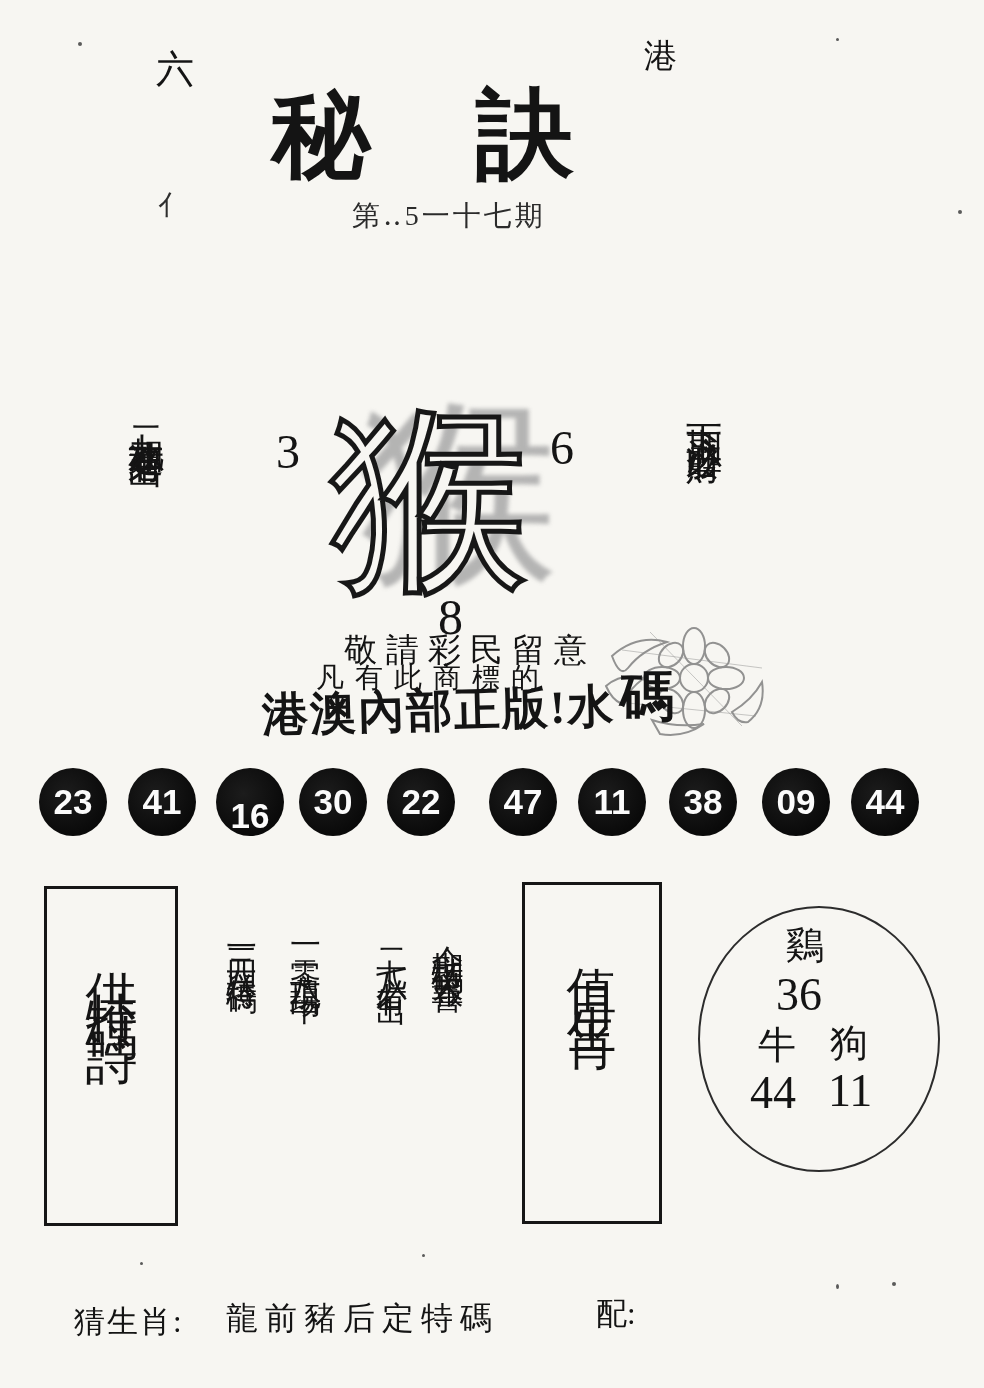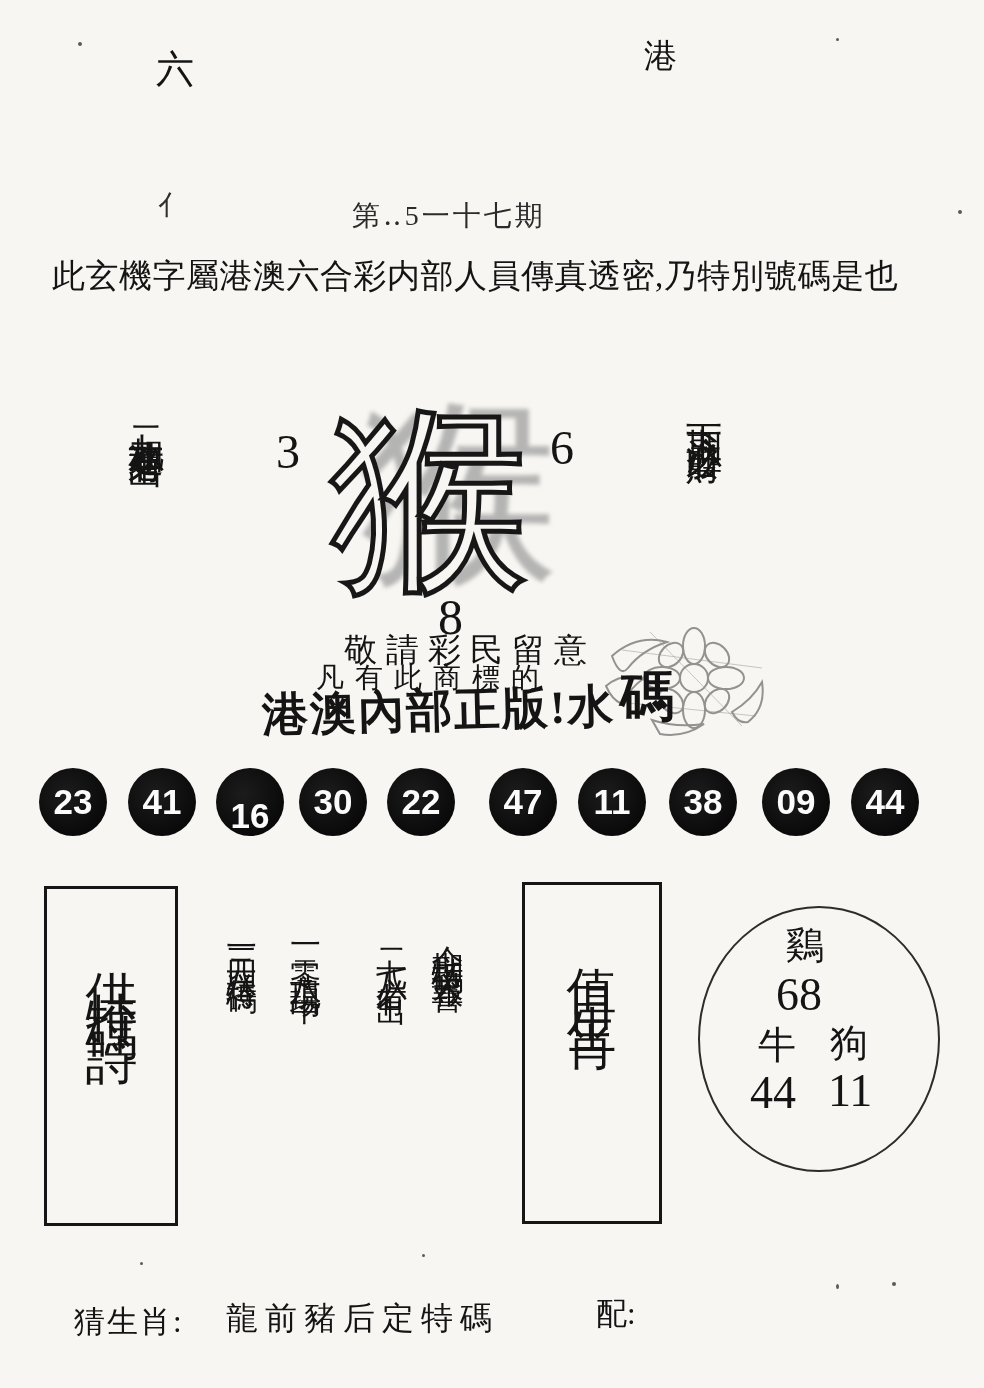--- a/index.html
+++ b/index.html
@@ -68,22 +68,22 @@
   .speck{position:absolute;background:#5a5a5a;border-radius:50%;}
 </style>
 </head>
 <body>
 
 <div id="paper">
 
   <div class="abs corner-six">六</div>
   <div class="abs corner-gang">港</div>
   <div class="abs corner-mark">亻</div>
+  <div class="abs page-title">秘訣</div>
   <div class="abs issue-line">第‥5一十七期</div>
-  <div class="abs subtitle">此玄機字屬港澳六合彩内部人員傳真透密,乃特別號碼是也</div>
 
   <div class="vert left-slogan">二九相連必有出</div>
   <div class="vert right-slogan">下期下注必發財</div>
 
   <div class="abs monkey-wrap">
     <span class="monkey-shadow">猴</span>
     <span class="monkey-main">猴</span>
   </div>
   <div class="abs num-3">3</div>
   <div class="abs num-6">6</div>
@@ -154,21 +154,21 @@
   <div class="vert col2">一零二八現場中</div>
   <div class="vert col3">二七八必有出</div>
   <div class="vert col4">今期特碼大報喜</div>
 
   <div class="abs mid-box">
     <div class="vert">值日生肖</div>
   </div>
 
   <div class="abs zodiac-circle">
     <span class="zc zc-animal" style="left:86px;top:18px;">鷄</span>
-    <span class="zc zc-num" style="left:76px;top:64px;">68</span>
+    <span class="zc zc-num" style="left:76px;top:64px;">36</span>
     <span class="zc zc-animal" style="left:58px;top:118px;">牛</span>
     <span class="zc zc-animal" style="left:130px;top:116px;">狗</span>
     <span class="zc zc-num" style="left:50px;top:162px;">44</span>
     <span class="zc zc-num" style="left:128px;top:160px;">11</span>
   </div>
 
   <div class="abs guess-label">猜生肖:</div>
   <div class="abs guess-text">龍前豬后定特碼</div>
   <div class="abs match-label">配:</div>
 

